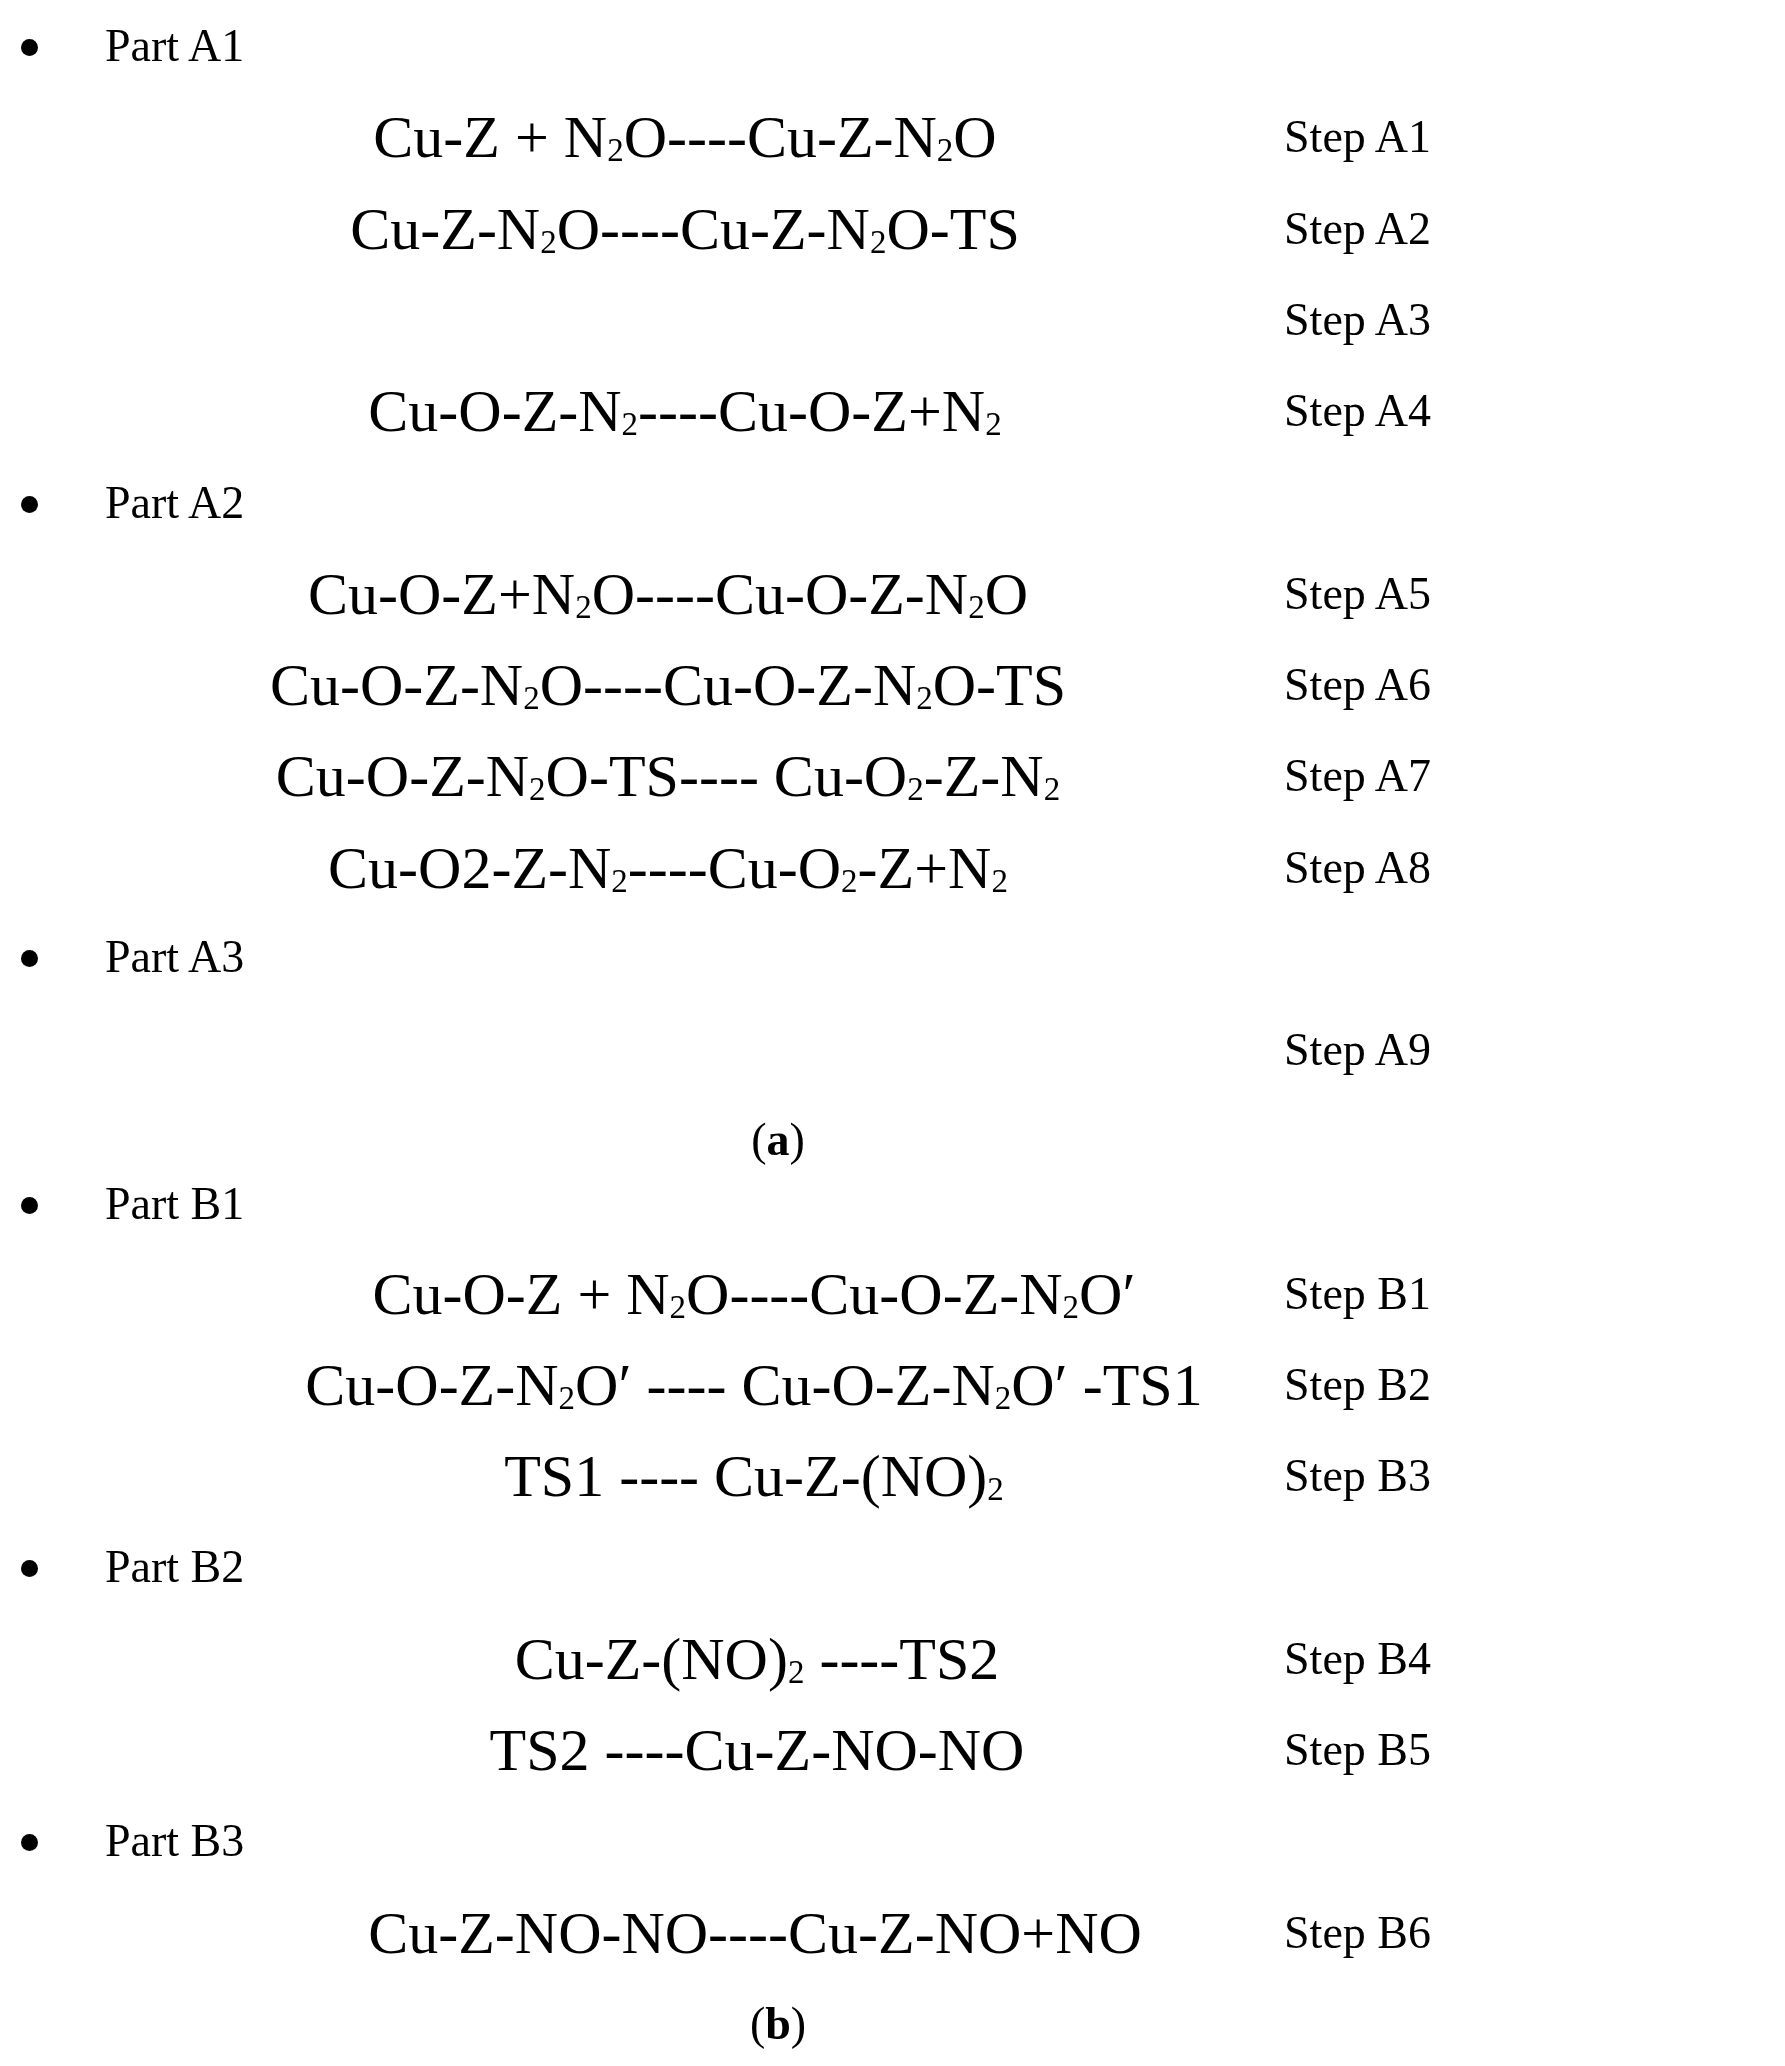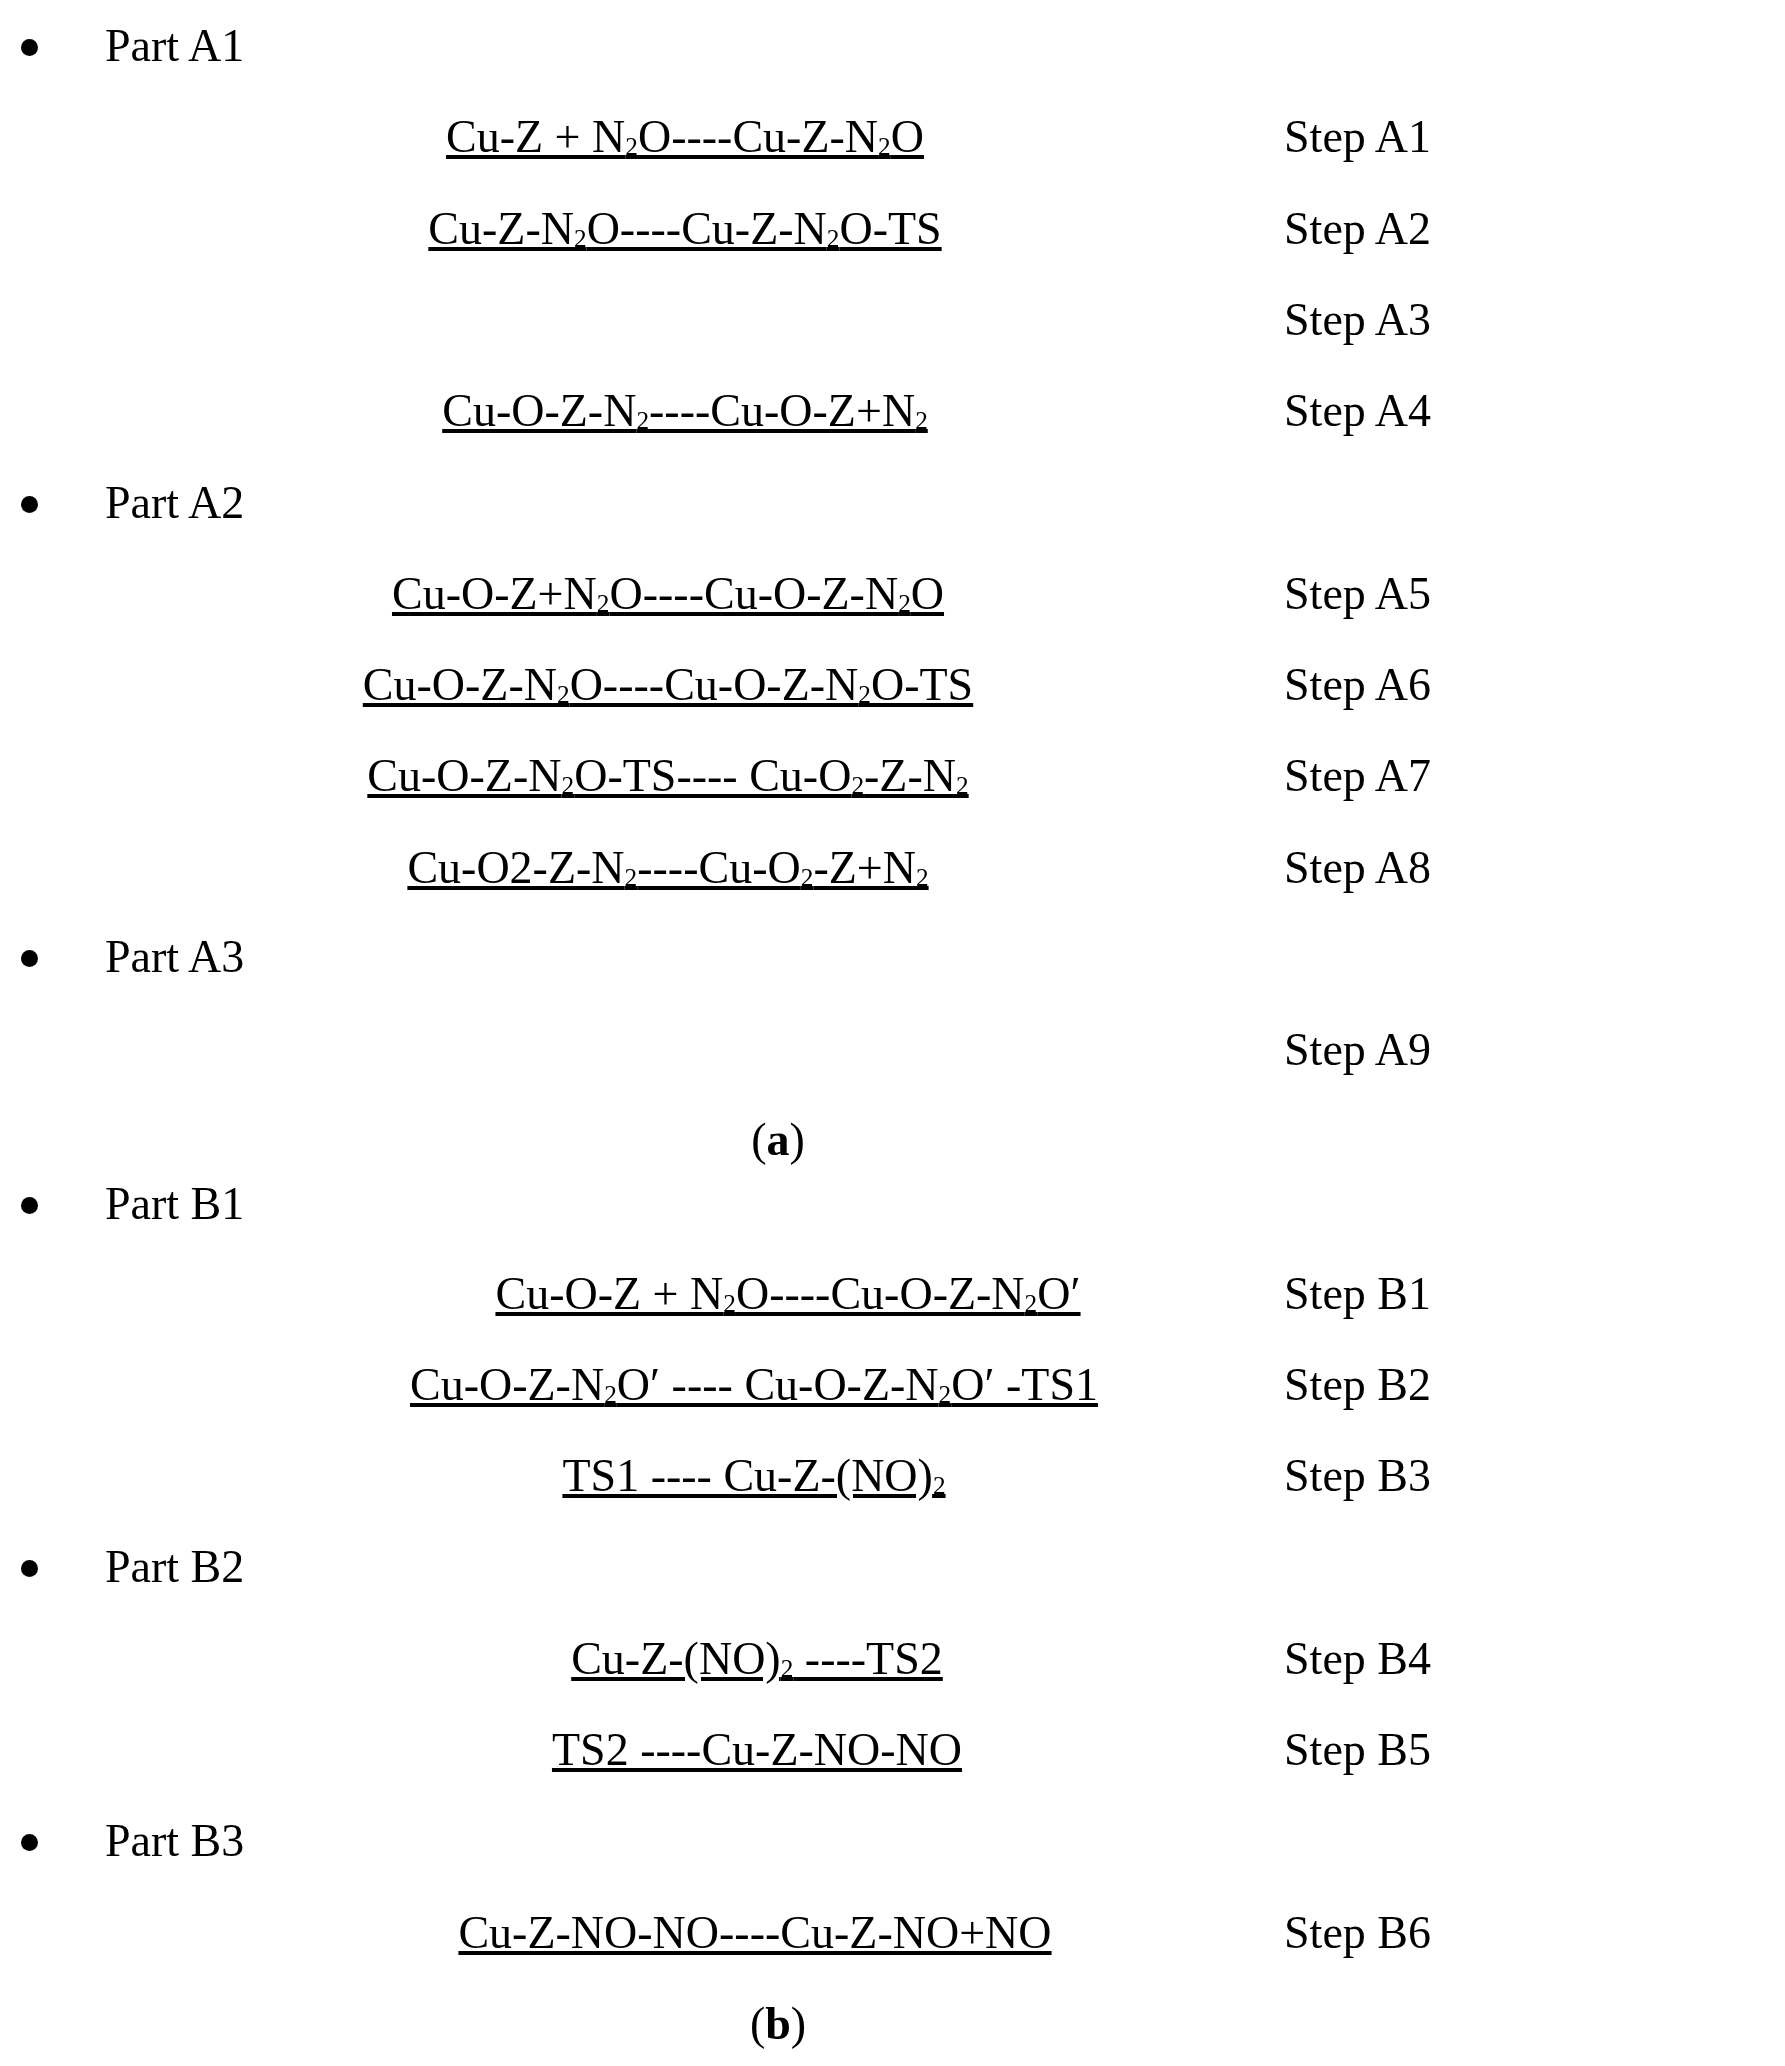--- a/index.html
+++ b/index.html
@@ -1,21 +1,21 @@
 <!DOCTYPE html>
 <html style="font-size:9px"><head>
 <meta charset="utf-8">
 <style>
   html, body { margin:0; padding:0; background:#ffffff; }
   body { width:1786px; height:2066px; position:relative; overflow:hidden;
          font-family:"Liberation Serif","DejaVu Serif",serif; color:#000; }
   .line { position:absolute; left:0; width:1455px; height:56px; }
   .bullet { position:absolute; left:21px; width:17px; height:17px; border-radius:50%; background:#000; }
   .part { position:absolute; left:105px; font-size:46px; line-height:56px; top:0; white-space:nowrap; }
-  .eq { position:absolute; font-size:46px; line-height:56px; top:0; white-space:nowrap; transform:translateX(-50%);text-decoration:underline; }
+  .eq { position:absolute; font-size:60px; line-height:56px; top:0; white-space:nowrap; transform:translateX(-50%); }
   .step { position:absolute; right:24px; font-size:46px; line-height:56px; top:0; white-space:nowrap; }
   .caption { position:absolute; font-size:46px; line-height:56px; top:0; transform:translateX(-50%); white-space:nowrap; }
   .caption b { font-weight:bold; }
   sub { font-size:55%; vertical-align:-0.12em; line-height:0; }
 </style>
 </head>
 <body>
 
 <div class="line" style="top:18.4px">
   <span class="bullet" style="top:21px"></span>
@@ -68,21 +68,21 @@
 
 <div class="line" style="top:1112px">
   <span class="caption" style="left:778px">(<b>a</b>)</span>
 </div>
 
 <div class="line" style="top:1176px">
   <span class="bullet" style="top:21px"></span>
   <span class="part">Part B1</span>
 </div>
 <div class="line" style="top:1266px">
-  <span class="eq" style="left:788px">Cu-O-Z + N<sub>2</sub>O----Cu-O-Z-N<sub>2</sub>O′</span>
+  <span class="eq" style="left:754px">Cu-O-Z + N<sub>2</sub>O----Cu-O-Z-N<sub>2</sub>O′</span>
   <span class="step">Step B1</span>
 </div>
 <div class="line" style="top:1357px">
   <span class="eq" style="left:754px">Cu-O-Z-N<sub>2</sub>O′ ---- Cu-O-Z-N<sub>2</sub>O′ -TS1</span>
   <span class="step">Step B2</span>
 </div>
 <div class="line" style="top:1448px">
   <span class="eq" style="left:754px">TS1 ---- Cu-Z-(NO)<sub>2</sub></span>
   <span class="step">Step B3</span>
 </div>

